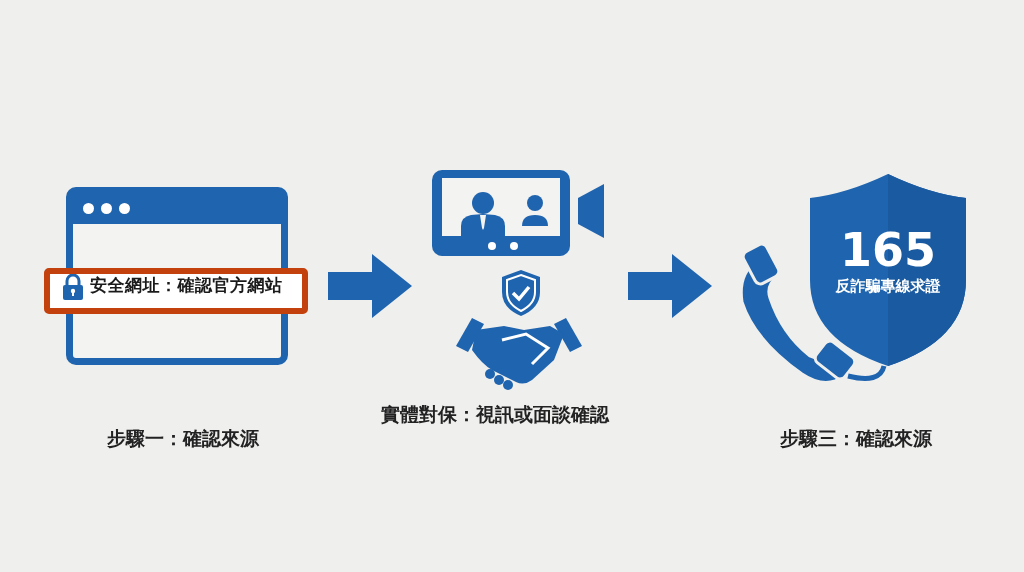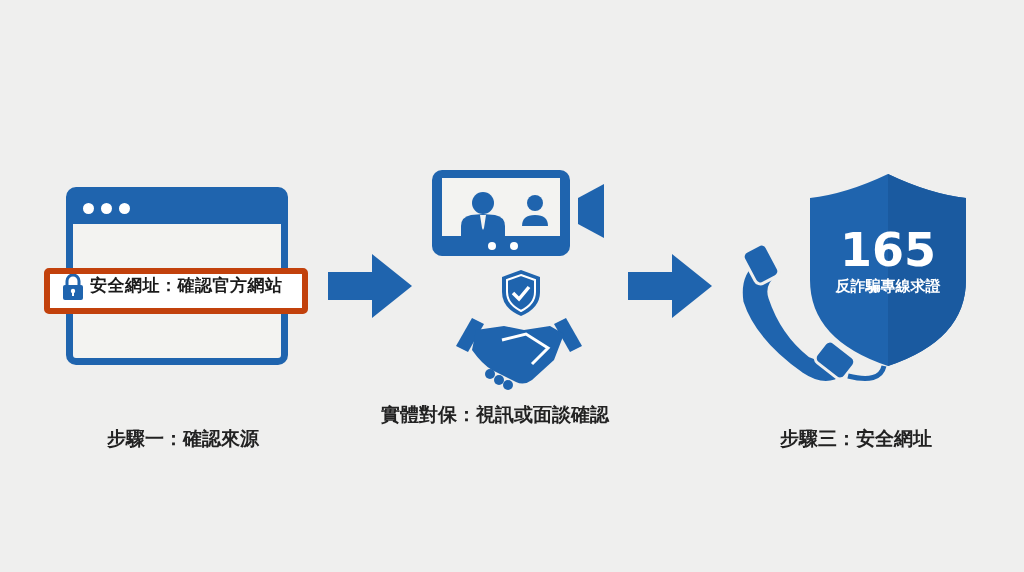--- a/index.html
+++ b/index.html
@@ -81,13 +81,13 @@
   <path d="M158 4 Q200 24 236 28 V110 Q236 170 158 196 Q80 170 80 110 V28 Q116 24 158 4 Z" fill="#1f64ae"></path>
   <path d="M158 4 Q200 24 236 28 V110 Q236 170 158 196 Z" fill="#1a5aa0"></path>
   <text x="158" y="96" text-anchor="middle" class="shield-text-num">165</text>
   <text x="158" y="121" text-anchor="middle" class="shield-text-sub">反詐騙專線求證</text>
 
   <path d="M26 92 Q8 104 12 132 Q24 170 72 204 Q96 220 114 206 L100 184 Q92 192 80 186 Q52 164 40 128 Q36 116 46 108 Z" fill="#1f64ae" stroke="#efefee" stroke-width="3"></path>
   <rect x="18" y="76" width="26" height="36" rx="6" transform="rotate(-28 31 94)" fill="#1f64ae" stroke="#efefee" stroke-width="3"></rect>
   <rect x="92" y="172" width="26" height="36" rx="6" transform="rotate(-52 105 190)" fill="#1f64ae" stroke="#efefee" stroke-width="3"></rect>
   <path d="M118 206 Q150 214 154 196" fill="none" stroke="#1f64ae" stroke-width="5"></path>
 </svg>
-<div class="abs label" style="left:780px; top:426px;">步驟三：安全網址</div>
+<div class="abs label" style="left:780px; top:426px;">步驟三：確認來源</div>
 
 </body></html>

